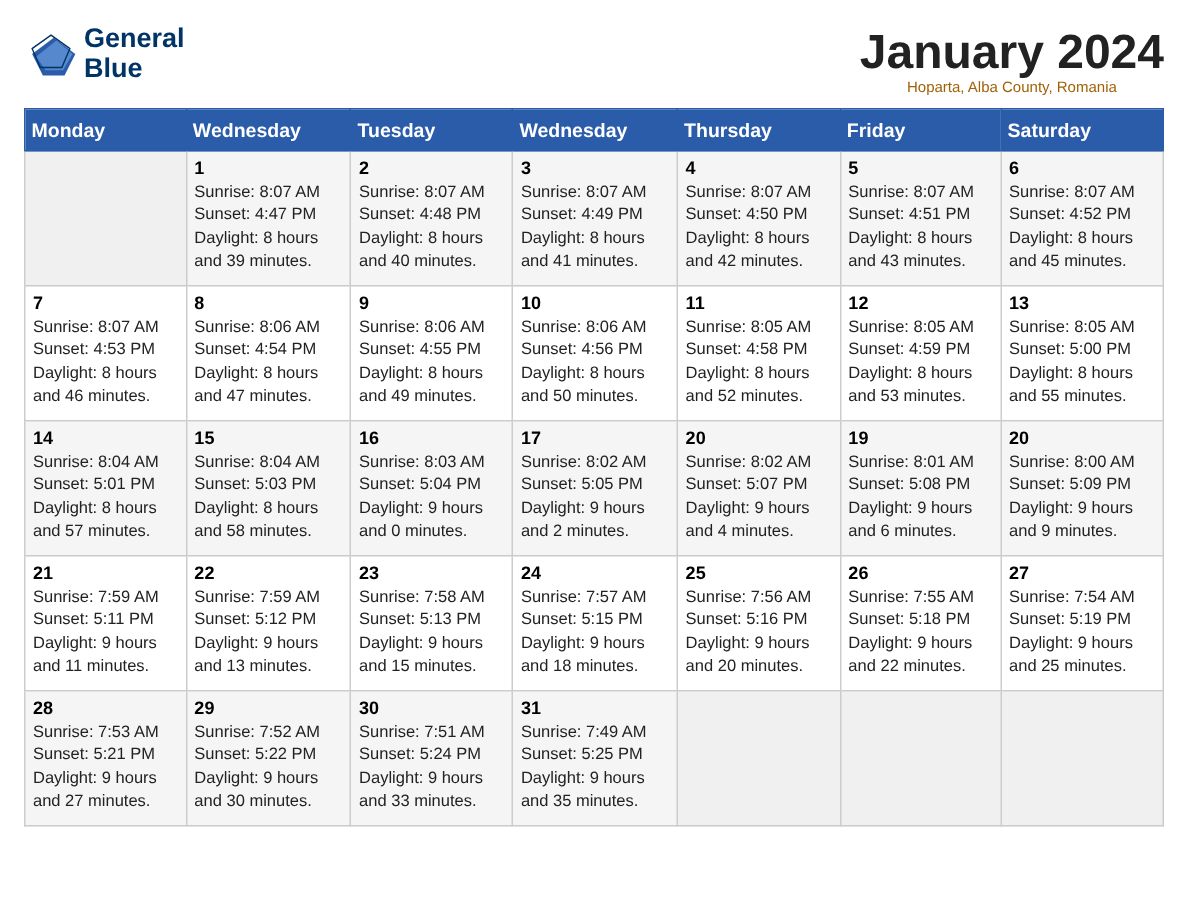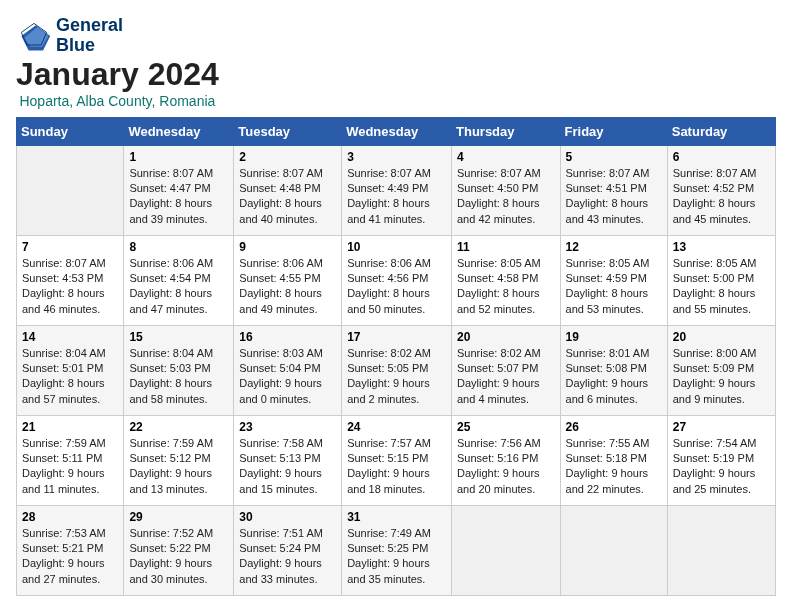--- a/index.html
+++ b/index.html
@@ -8,21 +8,20 @@
       background: #fff;
       width: 792px;
       min-height: 612px;
       padding: 16px;
     }
     .header-section {
       display: flex;
       justify-content: space-between;
       align-items: flex-start;
       margin-bottom: 8px;
-      flex-direction: column;
     }
     .logo {
       display: flex;
       align-items: center;
       gap: 4px;
     }
     .logo-text {
       font-size: 18px;
       font-weight: bold;
       color: #003366;
@@ -34,22 +33,22 @@
     }
     .title-section {
       text-align: center;
     }
     .calendar-title {
       font-size: 32px;
       font-weight: bold;
       color: #222;
     }
     .calendar-subtitle {
-      font-size: 14px;
-      color: #0f766e;
+      font-size: 10px;
+      color: #a16207;
     }
     table {
       width: 100%;
       border-collapse: collapse;
       font-size: 11px;
     }
     thead tr th {
       background-color: #2a5caa;
       color: #fff;
       padding: 6px 4px;
@@ -104,21 +103,21 @@
   </div>
   <div class="title-section">
     <div class="calendar-title">January 2024</div>
     <div class="calendar-subtitle">Hoparta, Alba County, Romania</div>
   </div>
 </div>
 
 <table>
   <thead>
     <tr>
-    <th>Sunday</th>
+    <th>Monday</th>
         <th>Wednesday</th>
         <th>Tuesday</th>
         <th>Wednesday</th>
         <th>Thursday</th>
         <th>Friday</th>
         <th>Saturday</th>
       </tr>
   </thead>
   <tbody id="calendar-body">
   <tr>

